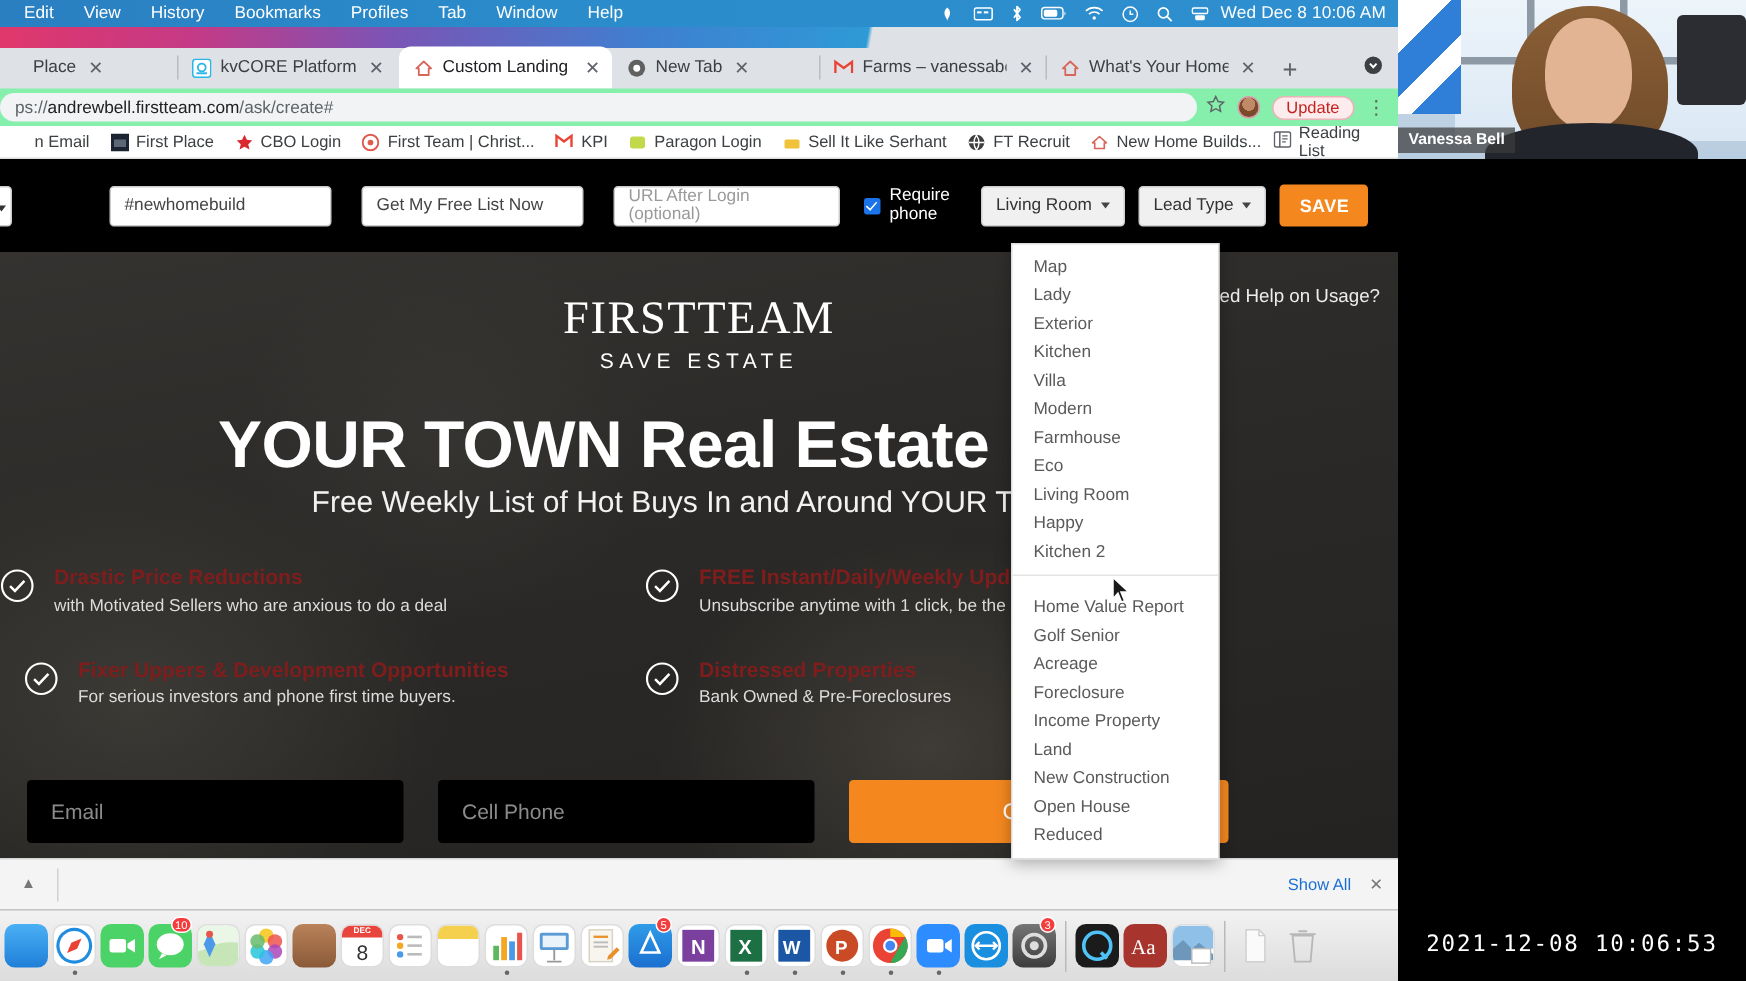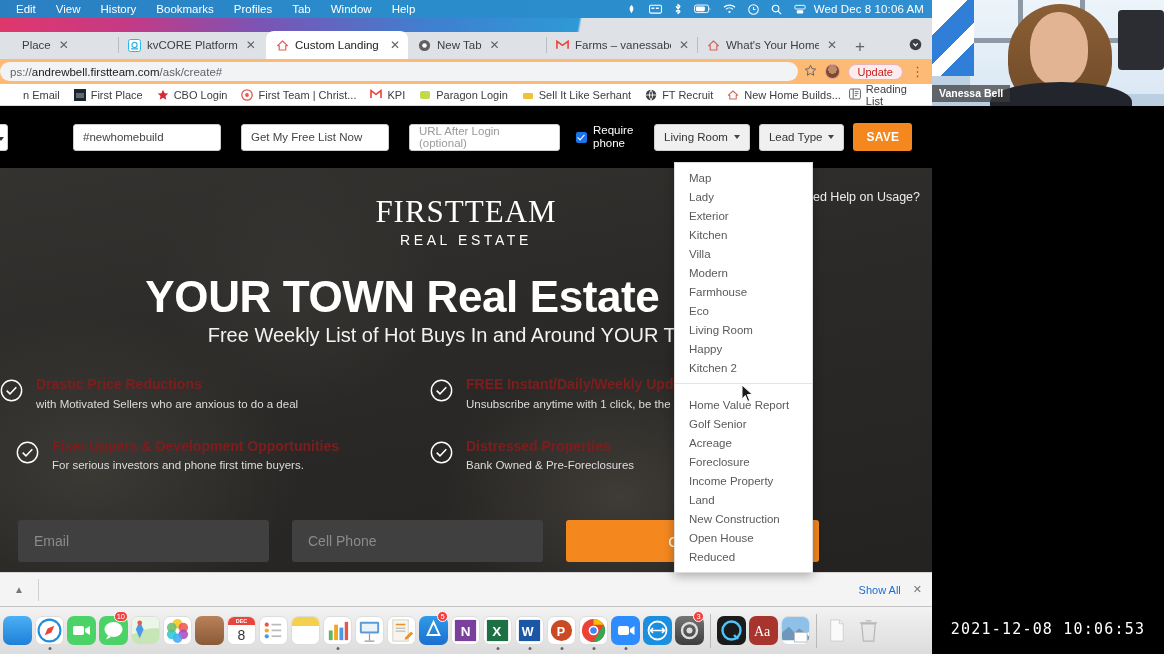--- a/index.html
+++ b/index.html
@@ -53,21 +53,21 @@
     background: #fff; border-radius: 8px 8px 0 0; color: #202124;
   }
   .tab .sep { position: absolute; left: 0; top: 6px; height: 16px; width: 1px; background: #b9bcc0; }
   .tab .closex { font-size: 12px; color: #5f6368; line-height: 1; padding: 2px; }
   .favicon { width: 13px; height: 13px; flex: none; display:block; }
   .newtab-btn { font-size: 17px; color: #5f6368; padding: 0 10px 4px 10px; line-height: 1; }
   .tabstrip .right-ic { margin-left: auto; padding-right: 10px; padding-bottom: 4px; }
 
   .omnibar {
     position: absolute; left: 0; top: 41px; width: 932px; height: 25px;
-    background: #fdba74; display: flex; align-items: center;
+    background: #86efac; display: flex; align-items: center;
   }
   .urlfield {
     flex: 1 1 auto; height: 19px; margin: 0 6px 0 0; background: #f1f3f4;
     border-radius: 10px; display: flex; align-items: center; padding: 0 10px;
     font-size: 11.5px; color: #202124;
   }
   .urlfield .dim { color: #5f6368; }
   .omni-right { display: flex; align-items: center; gap: 8px; padding-right: 8px; }
   .avatar-pic {
     width: 15px; height: 15px; border-radius: 50%;
@@ -185,21 +185,21 @@
   .feat .fsub { font-size: 11.5px; color: #dcdcdc; margin-top: 4px; white-space: nowrap; }
 
   .helpchip {
     position: absolute; right: 12px; top: 22px; font-size: 12.5px; color: #ededed;
   }
 
   .signup {
     position: absolute; left: 18px; top: 352px; display: flex; gap: 23px; align-items: center;
   }
   .signup .fld {
-    width: 251px; height: 42px; background: #404040; border-radius: 3px;
+    width: 251px; height: 42px; background: #000000; border-radius: 3px;
     display: flex; align-items: center; padding: 0 16px; font-size: 14px; color: #8b8b8b;
   }
   .signup .cta {
     width: 253px; height: 42px; background: #f4881f; color: #fff; border-radius: 3px;
     display: flex; align-items: center; justify-content: center; font-size: 15px;
   }
 
   
   .ddmenu {
     position: absolute; left: 674px; top: 162px; width: 139px;
@@ -520,21 +520,21 @@
     </div>
 
     <div class="hero">
       <div class="hero-bg"></div>
       <div class="hero-inner">
 
         <div class="helpchip">Need Help on Usage?</div>
 
         <div class="ft-logo">
           <div class="l1">FIRSTTEAM</div>
-          <div class="l2">REAL ESTATE</div>
+          <div class="l2">SAVE ESTATE</div>
         </div>
 
         <div class="hero-h1">YOUR TOWN Real Estate Deals</div>
         <div class="hero-sub">Free Weekly List of Hot Buys In and Around YOUR TOWN</div>
 
         <div class="features">
           <div class="feat" style="padding-left:0;">
             <span class="chk"><svg width="23" height="23" viewBox="0 0 24 24">
                   <circle cx="12" cy="12" r="10.6" fill="none" stroke="#fff" stroke-width="1.5"></circle>
                   <path d="M7 12.2l3.4 3.4L17 8.6" fill="none" stroke="#fff" stroke-width="1.7"></path>

